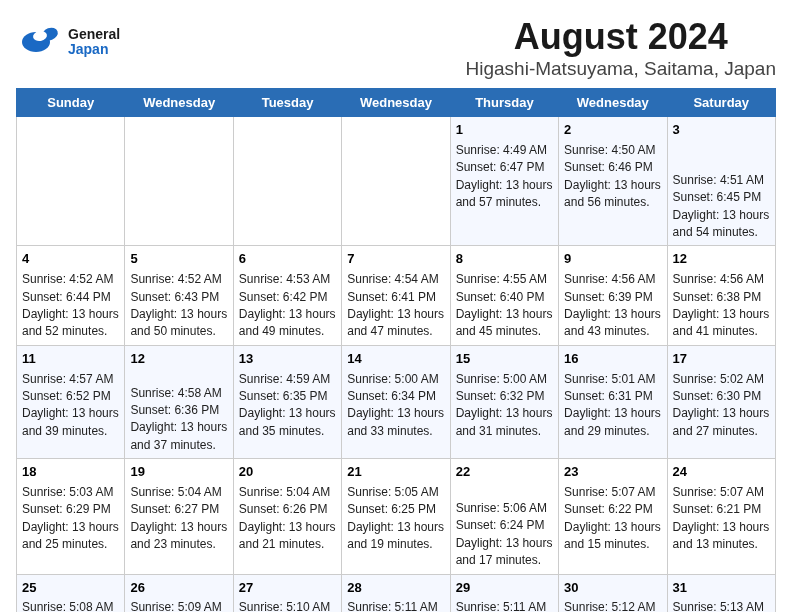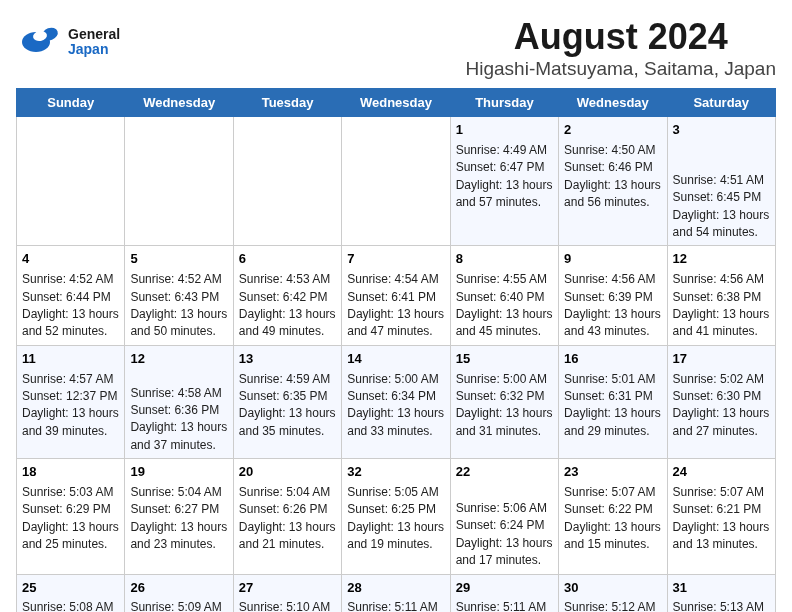--- a/index.html
+++ b/index.html
@@ -191,21 +191,21 @@
           <div class="day-info" style="white-space: pre-line;">Sunrise: 4:56 AM
 Sunset: 6:38 PM
 Daylight: 13 hours
 and 41 minutes.</div>
         </td>
       </tr>
       <tr>
         <td>
           <span class="day-num">11</span>
           <div class="day-info" style="white-space: pre-line;">Sunrise: 4:57 AM
-Sunset: 12:37 PM
+Sunset: 6:52 PM
 Daylight: 13 hours
 and 39 minutes.</div>
         </td>
         <td>
           <span class="day-num">12</span>
           <div class="day-info" style="white-space: pre-line; margin-top: 16px;">Sunrise: 4:58 AM
 Sunset: 6:36 PM
 Daylight: 13 hours
 and 37 minutes.</div>
         </td>
@@ -261,21 +261,21 @@
 and 23 minutes.</div>
         </td>
         <td>
           <span class="day-num">20</span>
           <div class="day-info" style="white-space: pre-line;">Sunrise: 5:04 AM
 Sunset: 6:26 PM
 Daylight: 13 hours
 and 21 minutes.</div>
         </td>
         <td>
-          <span class="day-num">32</span>
+          <span class="day-num">21</span>
           <div class="day-info" style="white-space: pre-line;">Sunrise: 5:05 AM
 Sunset: 6:25 PM
 Daylight: 13 hours
 and 19 minutes.</div>
         </td>
         <td>
           <span class="day-num">22</span>
           <div class="day-info" style="white-space: pre-line; margin-top: 18px;">Sunrise: 5:06 AM
 Sunset: 6:24 PM
 Daylight: 13 hours

